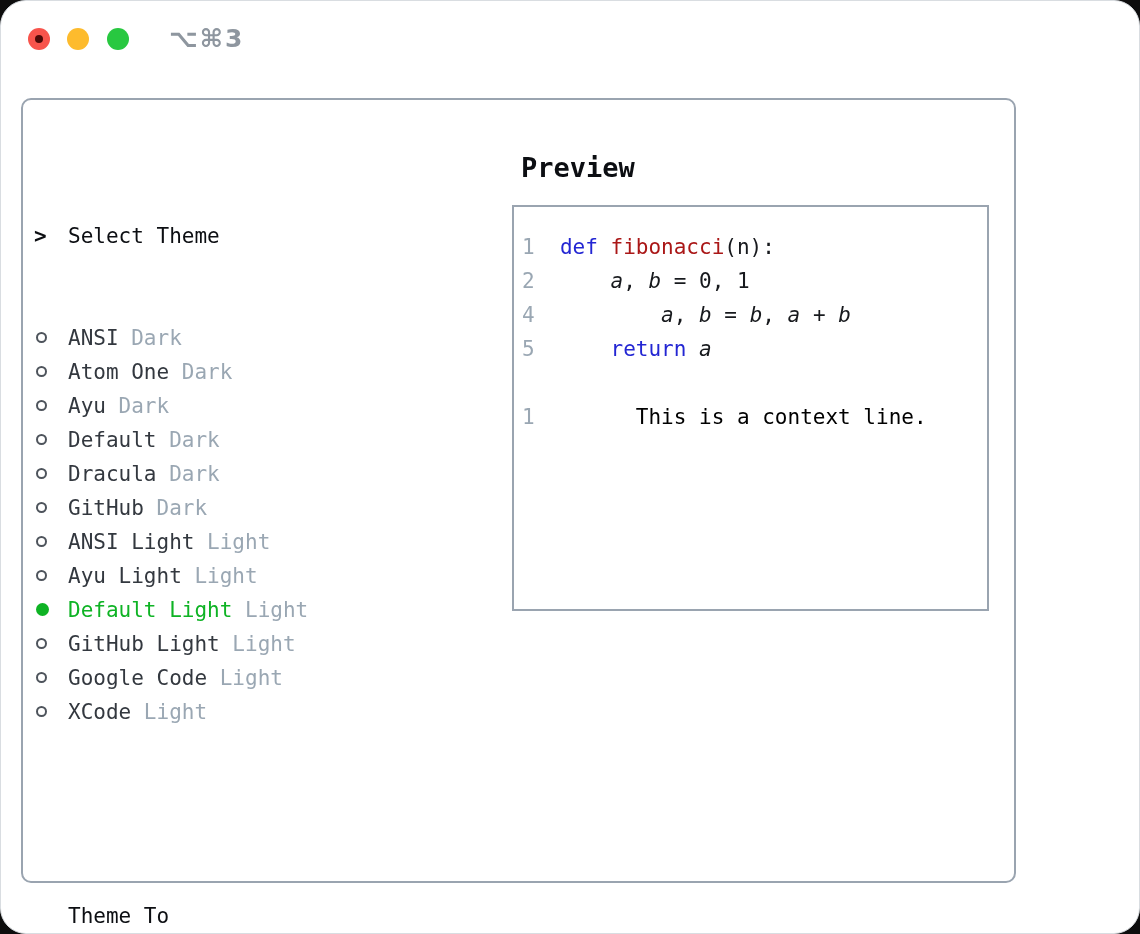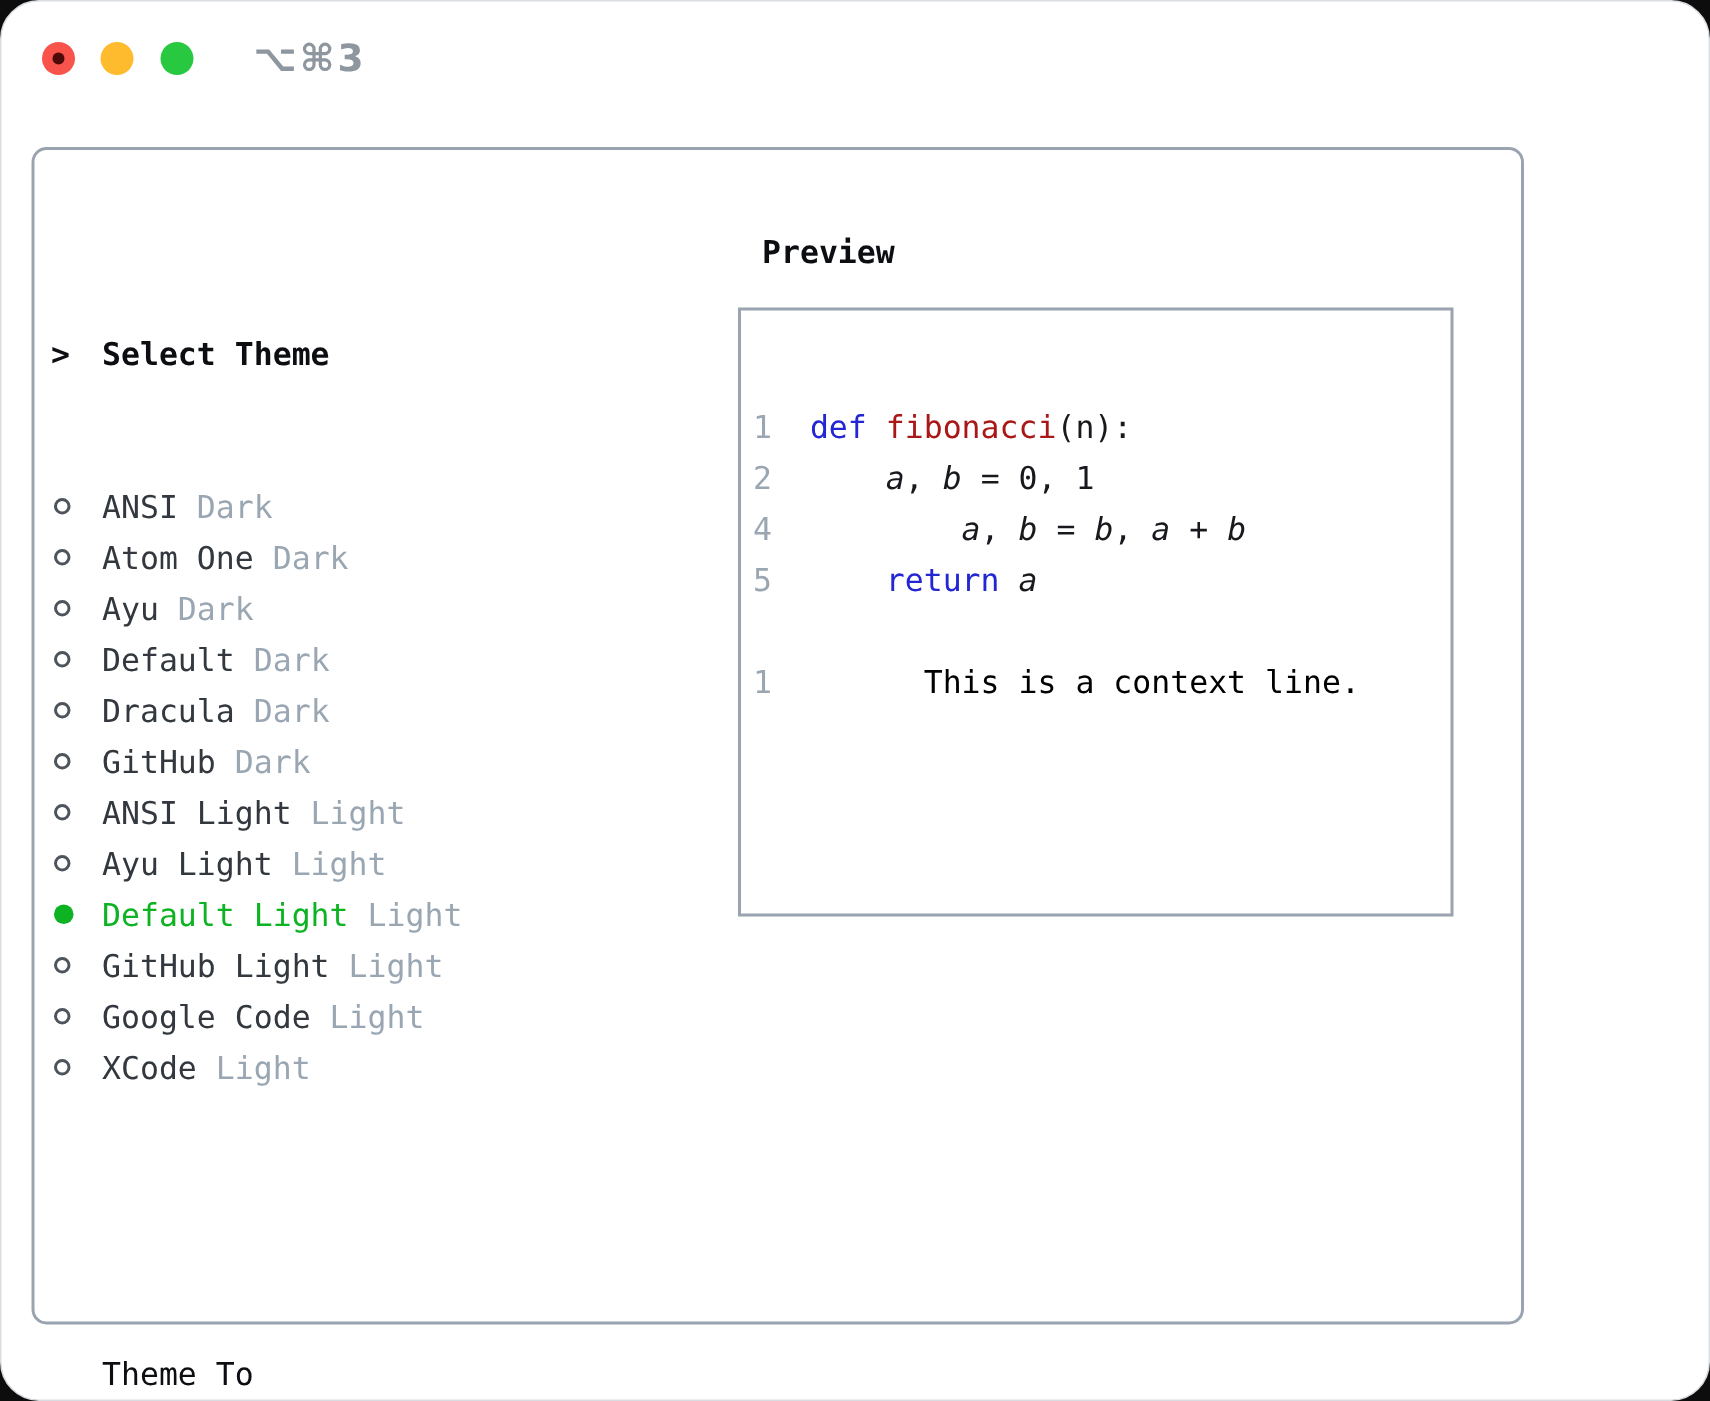--- a/index.html
+++ b/index.html
@@ -46,32 +46,32 @@
   .row{display:flex;height:34px;align-items:center;}
   .mk{display:inline-block;width:34px;flex:0 0 34px;position:relative;height:34px;}
   .cursor{position:absolute;left:0;top:0;line-height:34px;font-weight:700;color:var(--black);}
   .radio{position:absolute;left:2px;top:11px;width:11px;height:11px;border-radius:50%;
     border:2px solid var(--ring);}
   .radio.on{border:none;width:13px;height:13px;top:10px;background:var(--green);}
   .lbl{white-space:pre;}
   .lbl .name{color:var(--ink);text-align:right;}
   .row.selected .name{color:var(--green);}
   .lbl .variant{color:var(--muted);}
-  .heading-row .lbl{font-weight:700;color:var(--black);}
+  .heading-row .lbl{font-weight:400;color:var(--black);}
   .spacer{height:34px;}
   .sub-heading{color:var(--black);}
   
   .preview-heading{
-    position:absolute;left:485px;top:51px;font-size:21px;line-height:34px;
+    position:absolute;left:498px;top:51px;font-size:27px;line-height:34px;
     font-weight:700;color:var(--black);
   }
   .preview-box{
-    position:absolute;left:469px;top:105px;width:477px;height:406px;
+    position:absolute;left:489px;top:105px;width:477px;height:406px;
     border:2px solid var(--border);background:#fff;
-    padding:61px 10px 0 8px;font-size:21px;line-height:34px;
+    padding:23px 10px 0 8px;font-size:21px;line-height:34px;
   }
   .pline{white-space:pre;height:34px;}
   .ln{display:inline-block;width:3ch;color:var(--muted);}
   .tk-kw{color:#2326d3;}
   .tk-fn{color:#aa1717;}
   .tk-pl{color:#17191d;}
   .tk-var{color:#17191d;font-style:italic;}
   .tk-ctx{color:#000000;}
   .tk-del{color:#c62a1a;}
   .tk-add{color:#10b11c;}

